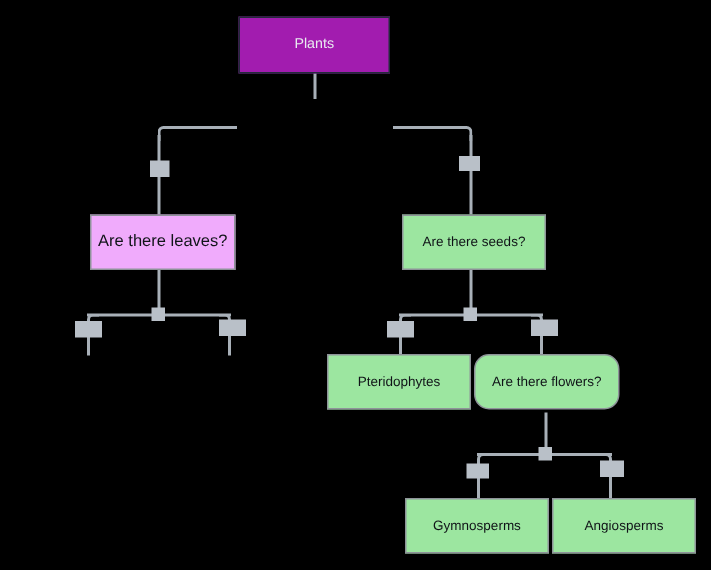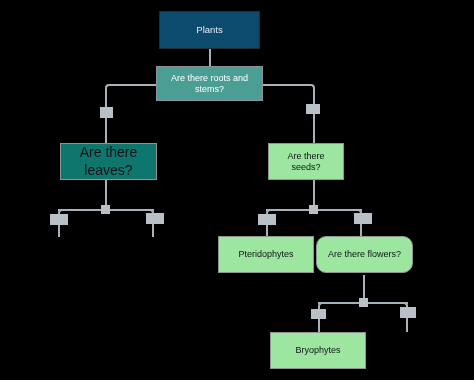--- a/index.html
+++ b/index.html
@@ -28,36 +28,36 @@
     line-height: 1.22;
     padding: 2px 4px;
     z-index: 4;
   }
   .node-label {
     display: block;
     width: 100%;
   }
 
   .node.root {
-    background: #0c4a6e;
+    background: #a21caf;
     color: #e8eaf0;
     font-size: 9.5px;
     border: 1px solid #232b3b;
     justify-content: center;
   }
   .node.question-teal {
     background: #4a9e93;
     color: #ffffff;
     font-size: 9px;
     border: 1px solid #8e9399;
   }
   .node.aqua {
-    background: #0f766e;
+    background: #f0abfc;
     color: #101418;
-    font-size: 14px;
+    font-size: 11px;
     border: 1px solid #8e9399;
   }
   .node.green {
     background: #9ce6a0;
     color: #101418;
     font-size: 9px;
     border: 1px solid #8e9399;
   }
 
   
@@ -132,40 +132,40 @@
   <div class="elbow tr" style="left:400px; top:302px; width:8px; height:8px;"></div>
   <div class="seg v" style="left:318px; top:306px; height:26px;"></div>
   <div class="seg v" style="left:406px; top:306px; height:26px;"></div>
   <div class="joint" style="left:311px; top:309px; width:15px; height:10px;"></div>
   <div class="joint" style="left:400px; top:307px; width:16px; height:11px;"></div>
 
   <div class="node root" style="left:159px; top:11px; width:101px; height:38px;">
     <span class="node-label">Plants</span>
   </div>
 
-  <div class="node question-teal" style="left:156px; top:66px; width:107px; height:35px;">
-    <span class="node-label">Are there roots and stems?</span>
-  </div>
 
   <div class="node aqua" style="left:60px; top:143px; width:97px; height:37px;">
     <span class="node-label">Are there leaves?</span>
   </div>
 
-  <div class="node green" style="left:268px; top:143px; width:76px; height:37px;">
+  <div class="node green" style="left:268px; top:143px; width:96px; height:37px;">
     <span class="node-label">Are there seeds?</span>
   </div>
 
 
 
   <div class="node green" style="left:218px; top:236px; width:96px; height:37px;">
     <span class="node-label">Pteridophytes</span>
   </div>
 
   <div class="node green" style="left:316px; top:236px; width:97px; height:37px;border-radius:10px;">
     <span class="node-label">Are there flowers?</span>
   </div>
 
   <div class="node green" style="left:270px; top:332px; width:96px; height:37px;">
-    <span class="node-label">Bryophytes</span>
+    <span class="node-label">Gymnosperms</span>
   </div>
 
+  <div class="node green" style="left:368px; top:332px; width:96px; height:37px;">
+    <span class="node-label">Angiosperms</span>
+  </div>
 
 </div>
 
 </body></html>

